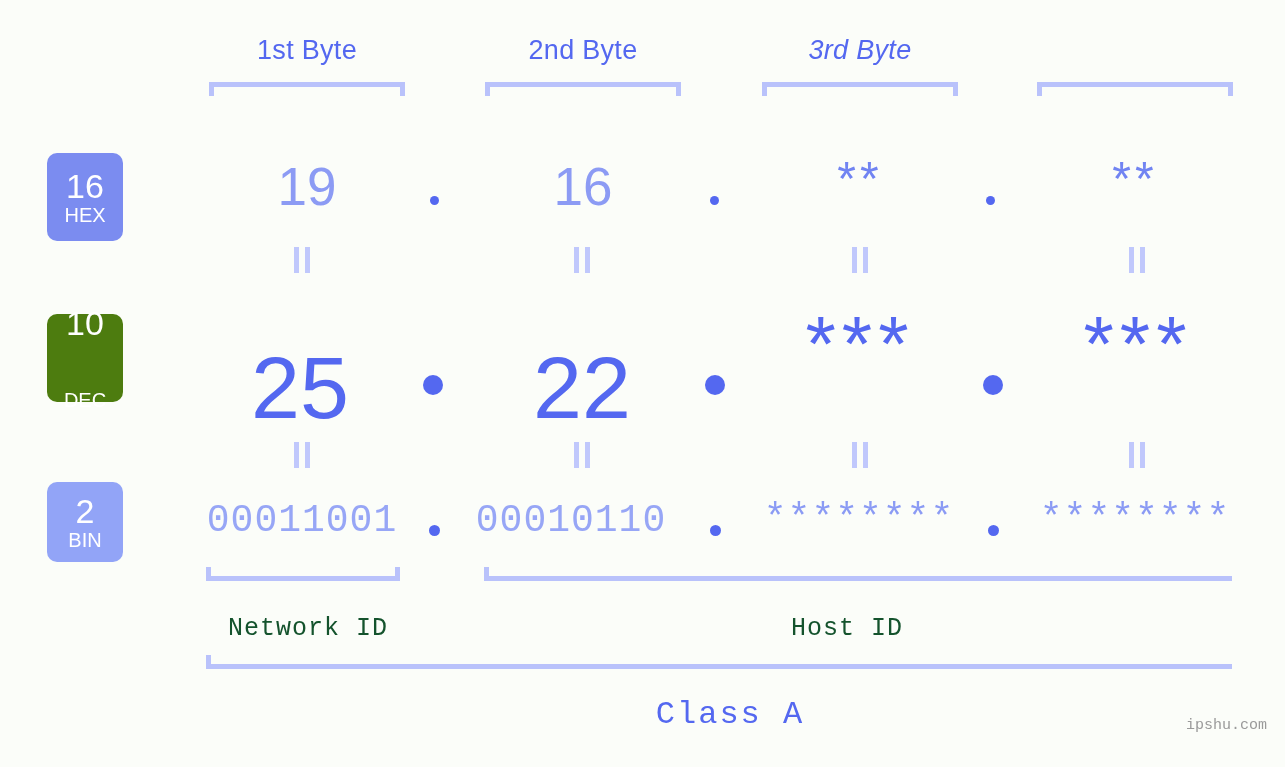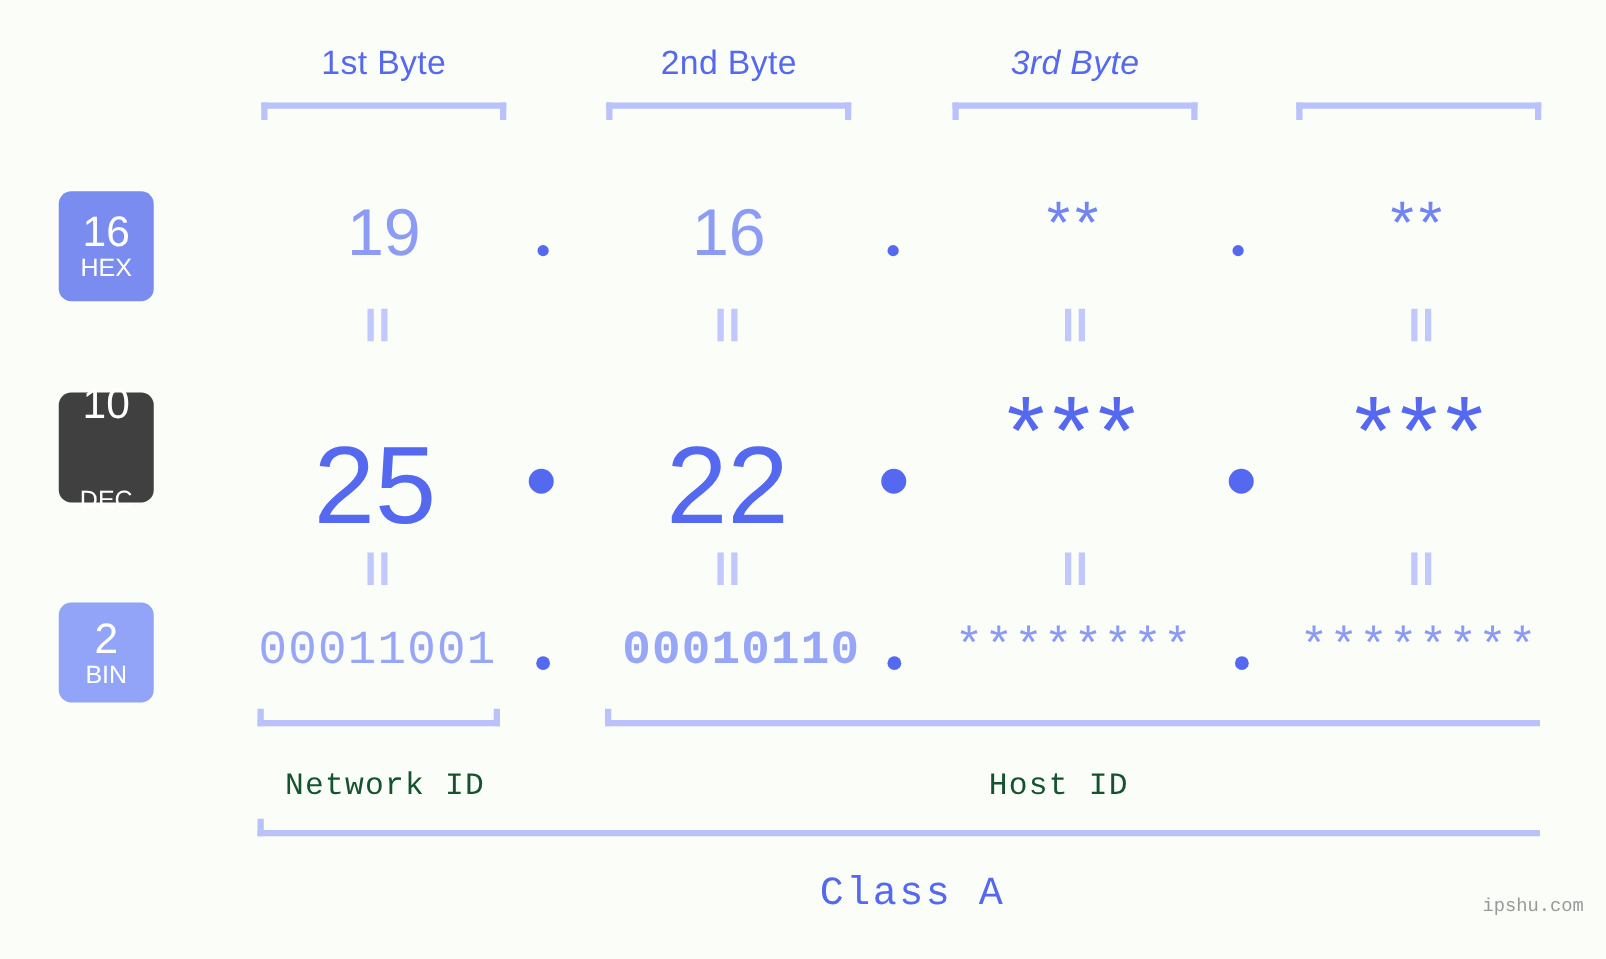--- a/index.html
+++ b/index.html
@@ -69,21 +69,21 @@
     font-size: 34px;
     line-height: 36px;
     font-weight: 400;
   }
   .badge .nm {
     font-size: 20px;
     line-height: 22px;
     font-weight: 400;
   }
   .badge-hex { background: #7b8cf0; height: 88px; }
-  .badge-dec { background: #404040; height: 88px; gap: 48px; }
+  .badge-dec { background: #4d7c0f; height: 88px; gap: 48px; }
   .badge-bin { background: #92a4f7; height: 80px; }
 
   
   .val {
     text-align: center;
     white-space: nowrap;
     line-height: 1;
   }
   .hex-val {
     color: #8c9bf4;
@@ -250,21 +250,21 @@
     </div>
 
   <div class="abs badge badge-bin" style="left:47px; top:482px;">
     <span class="num">2</span>
     <span class="nm">BIN</span>
   </div>
 
   <div class="abs val bin-val" style="left:203px; top:502px; width:198px;">00011001</div>
   <div class="abs dot dot-bin" style="left:429px; top:525px;"></div>
 
-  <div class="abs val bin-val" style="left:494px; top:502px; width:198px;font-weight:bold;">00010110</div>
+  <div class="abs val bin-val" style="left:472px; top:502px; width:198px;">00010110</div>
   <div class="abs dot dot-bin" style="left:710px; top:525px;"></div>
 
   <div class="abs val bin-star" style="left:760px; top:500px; width:198px;">********</div>
   <div class="abs dot dot-bin" style="left:988px; top:525px;"></div>
 
   <div class="abs val bin-star" style="left:1036px; top:500px; width:198px;">********</div>
 
   <div class="abs bracket-up" style="left:206px; top:567px; width:194px;"></div>
   <div class="abs bracket-up-left" style="left:484px; top:567px; width:748px;"></div>
 

